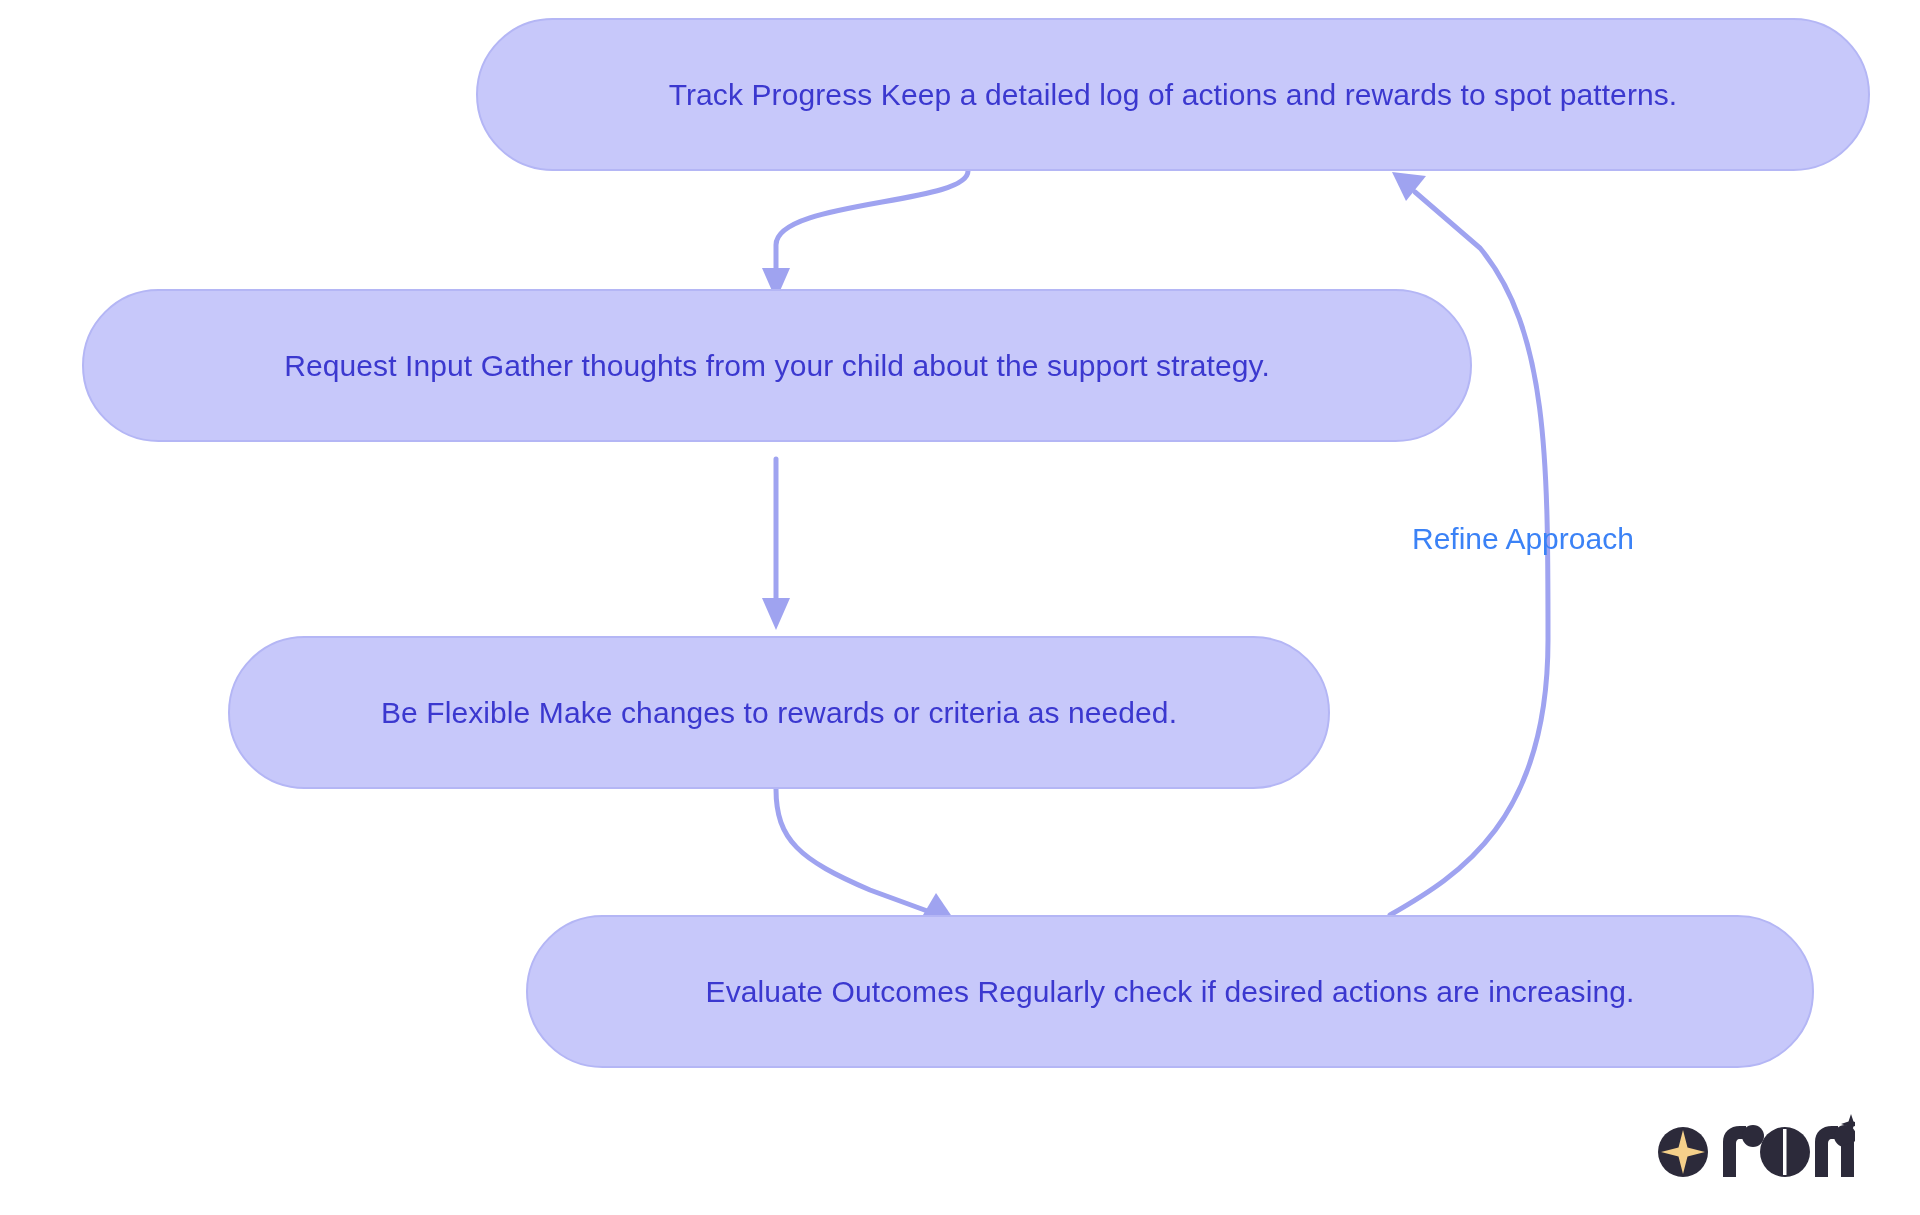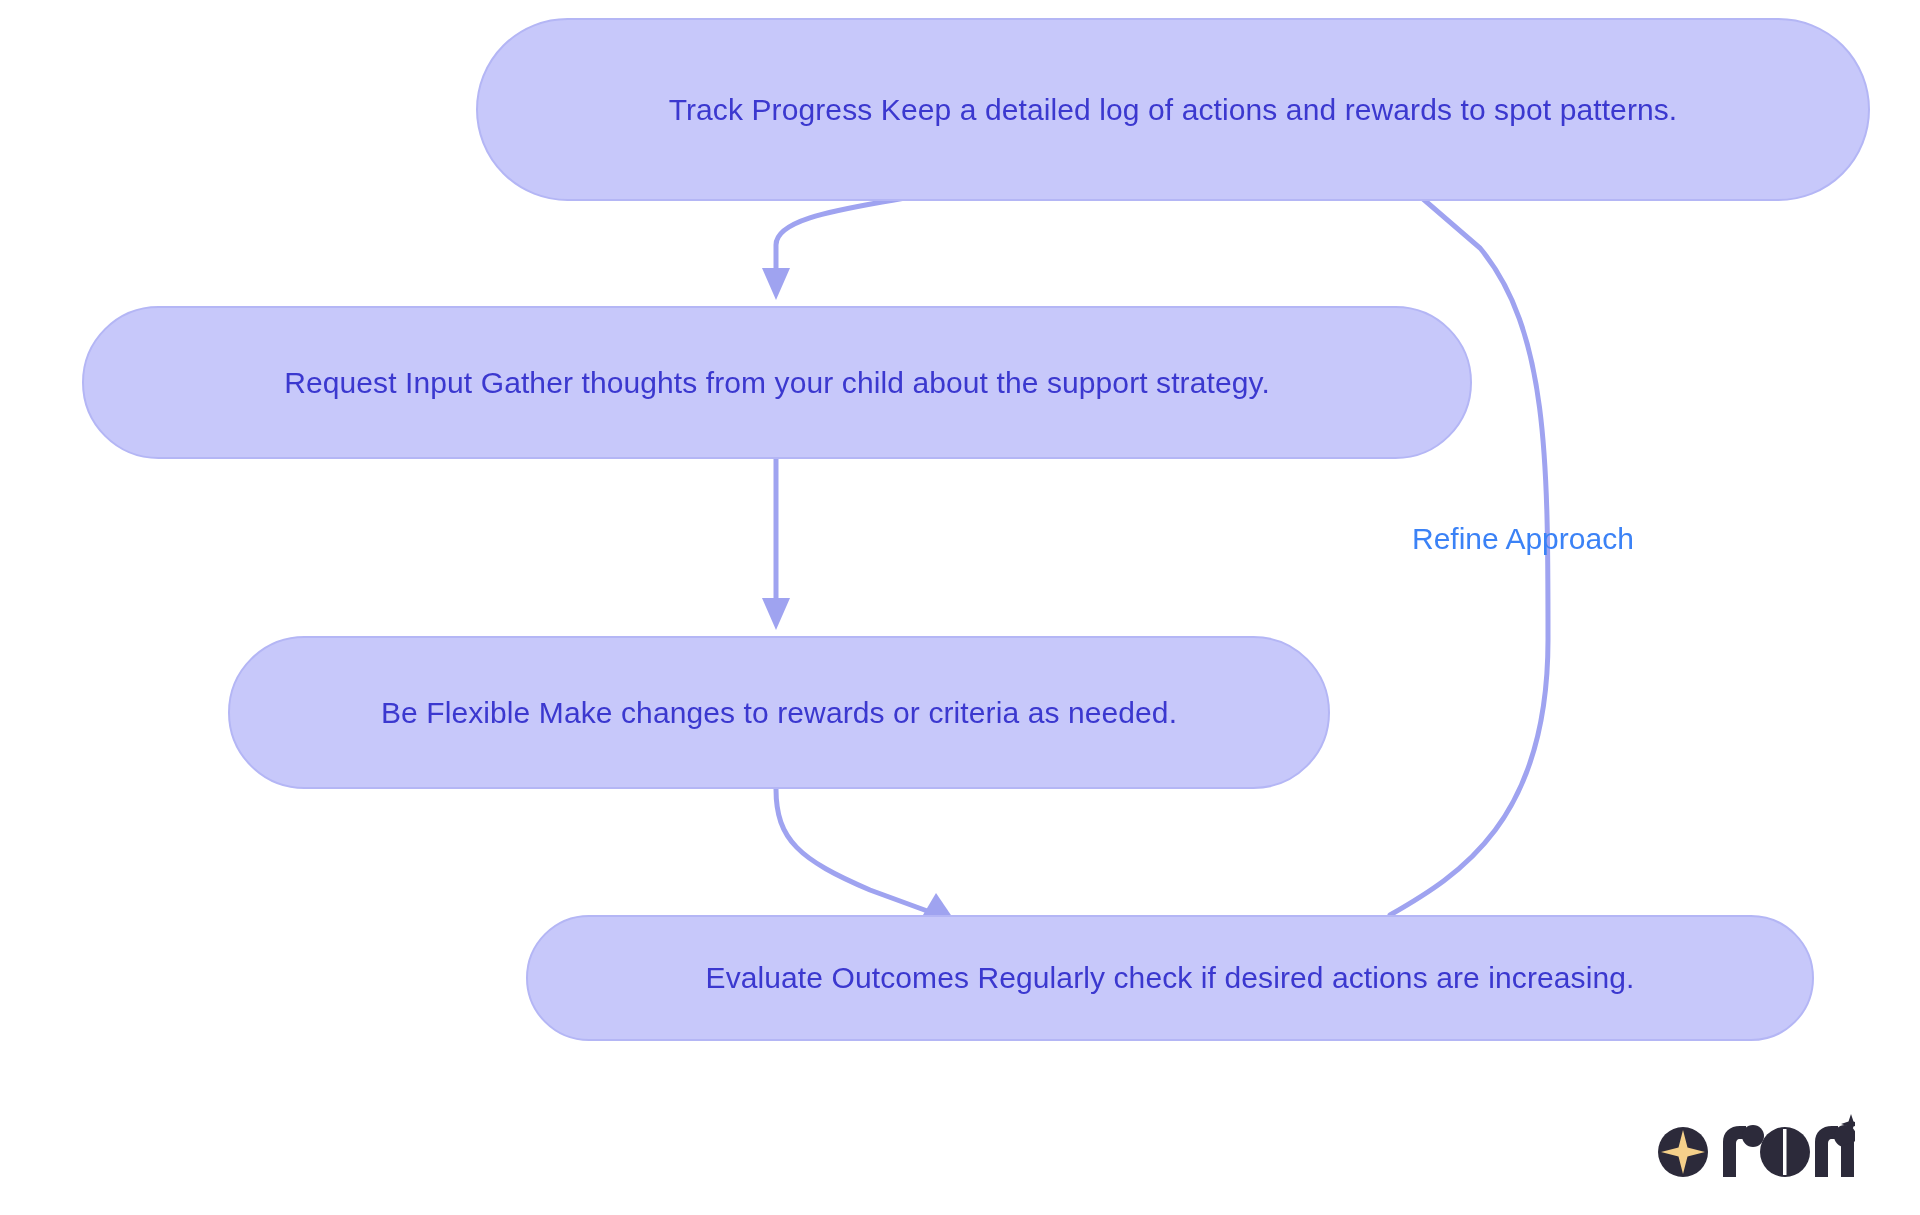--- a/index.html
+++ b/index.html
@@ -34,24 +34,24 @@
     align-items: center;
     justify-content: center;
     text-align: center;
     color: #3b38cf;
     font-size: 30px;
     line-height: 1.25;
     letter-spacing: 0.1px;
     padding: 0 42px;
     font-family: "Liberation Sans", sans-serif;
   }
-  #node-track    { left: 476px;  top: 18px;   width: 1394px; height: 183px; }
-  #node-request  { left: 82px;   top: 306px;  width: 1390px; height: 153px; justify-content: center; }
+  #node-track    { left: 476px;  top: 18px;   width: 1394px; height: 153px; }
+  #node-request  { left: 82px;   top: 289px;  width: 1390px; height: 153px; justify-content: center; }
   #node-flexible { left: 228px;  top: 636px;  width: 1102px; height: 153px; }
-  #node-evaluate { left: 526px;  top: 915px;  width: 1288px; height: 126px; }
+  #node-evaluate { left: 526px;  top: 915px;  width: 1288px; height: 153px; }
 
   .edge-label {
     position: absolute;
     color: #3b82f6;
     font-size: 30px;
     font-family: "Liberation Sans", sans-serif;
     white-space: nowrap;
   }
   #label-refine { left: 1412px; top: 522px; }
 

